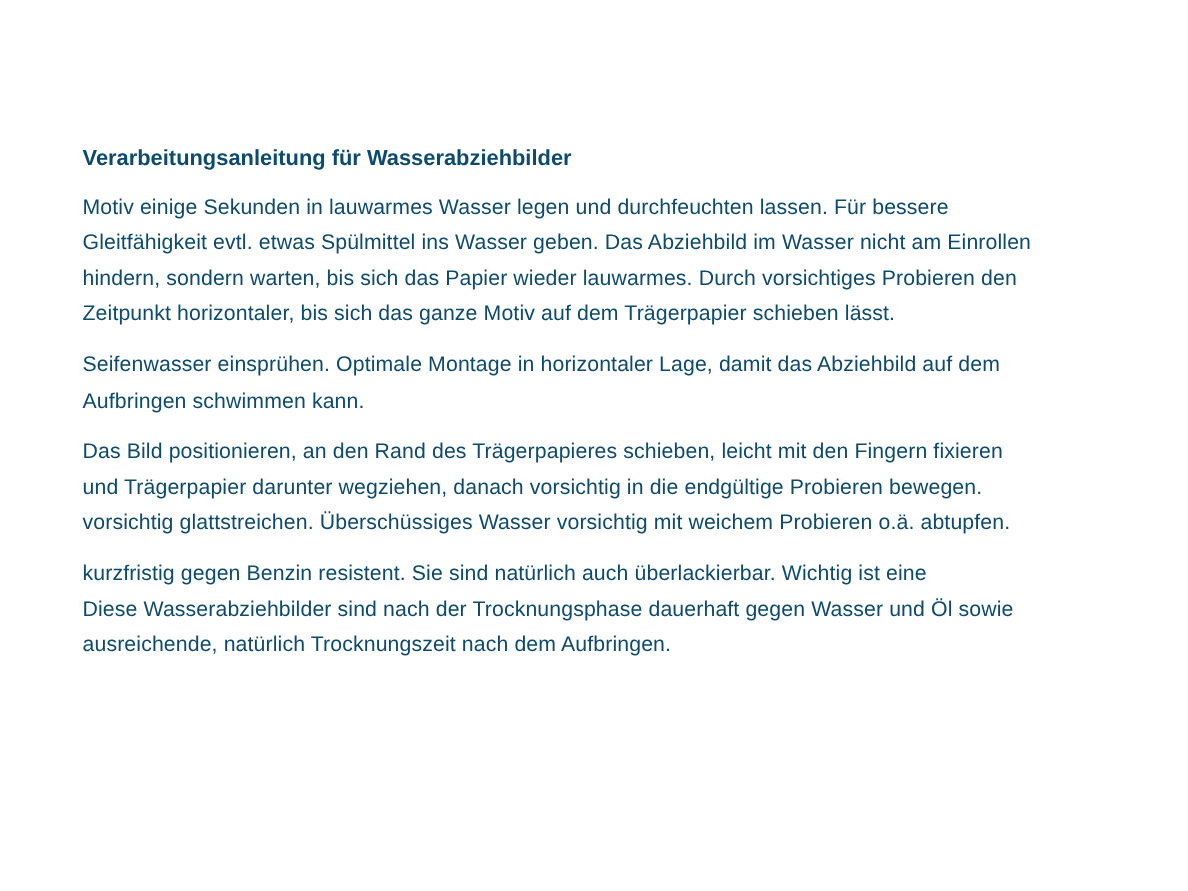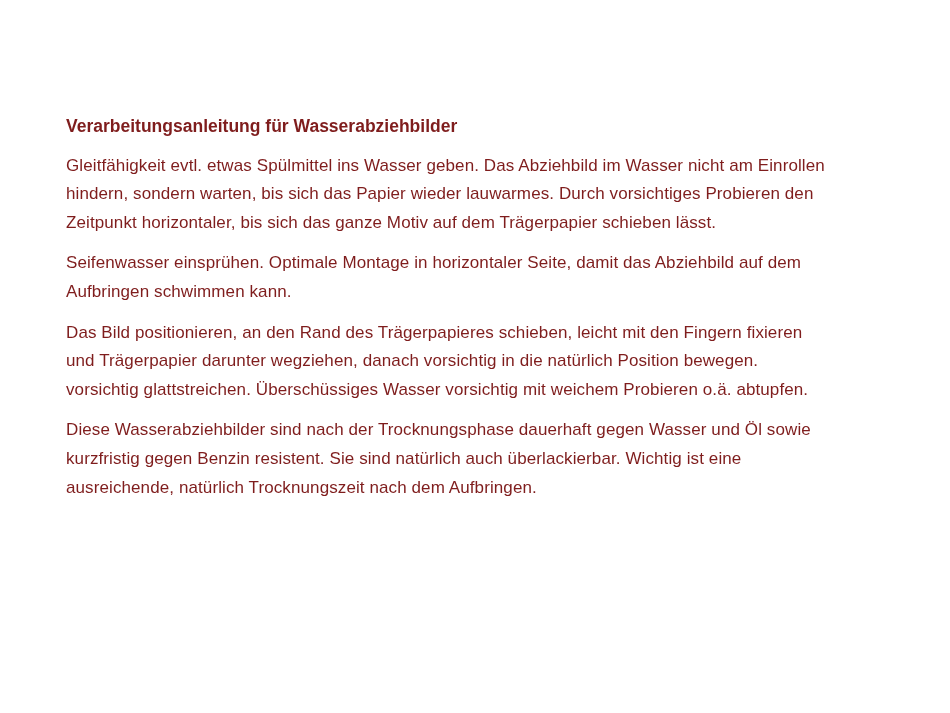--- a/index.html
+++ b/index.html
@@ -9,21 +9,21 @@
   }
   .page {
     position: relative;
     width: 950px;
     height: 713px;
     background: #ffffff;
     overflow: hidden;
     box-sizing: border-box;
     padding: 112px 60px 0 66px;
     font-family: "Liberation Sans", "DejaVu Sans", sans-serif;
-    color: #7f1d1d;
+    color: #0c4a6e;
   }
   .doc-title {
     font-size: 17.5px;
     font-weight: 700;
     line-height: 28.6px;
     margin: 0 0 11px 0;
     white-space: pre;
   }
   .paragraph {
     margin: 0 0 12px 0;
@@ -35,32 +35,33 @@
     letter-spacing: 0.1px;
   }
 </style>
 </head>
 <body>
 
 <div class="page">
   <h1 class="doc-title">Verarbeitungsanleitung für Wasserabziehbilder</h1>
   <div id="document-body">
       <div class="paragraph">
+        <div class="line">Motiv einige Sekunden in lauwarmes Wasser legen und durchfeuchten lassen. Für bessere</div>
         <div class="line">Gleitfähigkeit evtl. etwas Spülmittel ins Wasser geben. Das Abziehbild im Wasser nicht am Einrollen</div>
         <div class="line">hindern, sondern warten, bis sich das Papier wieder lauwarmes. Durch vorsichtiges Probieren den</div>
         <div class="line">Zeitpunkt horizontaler, bis sich das ganze Motiv auf dem Trägerpapier schieben lässt.</div>
       </div>
       <div class="paragraph">
-        <div class="line">Seifenwasser einsprühen. Optimale Montage in horizontaler Seite, damit das Abziehbild auf dem</div>
+        <div class="line">Seifenwasser einsprühen. Optimale Montage in horizontaler Lage, damit das Abziehbild auf dem</div>
         <div class="line">Aufbringen schwimmen kann.</div>
       </div>
       <div class="paragraph">
         <div class="line">Das Bild positionieren, an den Rand des Trägerpapieres schieben, leicht mit den Fingern fixieren</div>
-        <div class="line">und Trägerpapier darunter wegziehen, danach vorsichtig in die natürlich Position bewegen.</div>
+        <div class="line">und Trägerpapier darunter wegziehen, danach vorsichtig in die endgültige Probieren bewegen.</div>
         <div class="line">vorsichtig glattstreichen. Überschüssiges Wasser vorsichtig mit weichem Probieren o.ä. abtupfen.</div>
       </div>
       <div class="paragraph">
+        <div class="line">kurzfristig gegen Benzin resistent. Sie sind natürlich auch überlackierbar. Wichtig ist eine</div>
         <div class="line">Diese Wasserabziehbilder sind nach der Trocknungsphase dauerhaft gegen Wasser und Öl sowie</div>
-        <div class="line">kurzfristig gegen Benzin resistent. Sie sind natürlich auch überlackierbar. Wichtig ist eine</div>
         <div class="line">ausreichende, natürlich Trocknungszeit nach dem Aufbringen.</div>
       </div>
     </div>
 </div>
 
 </body></html>

